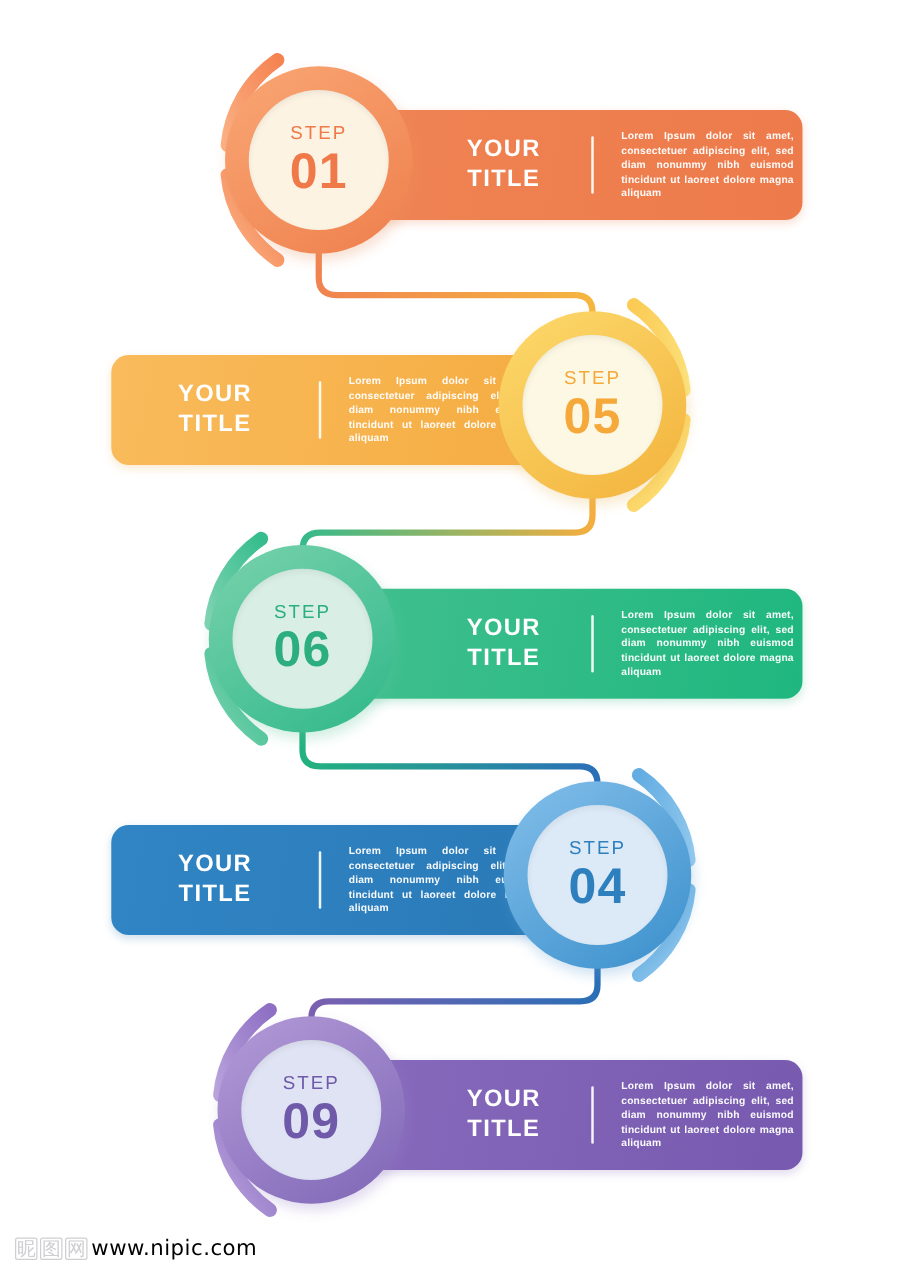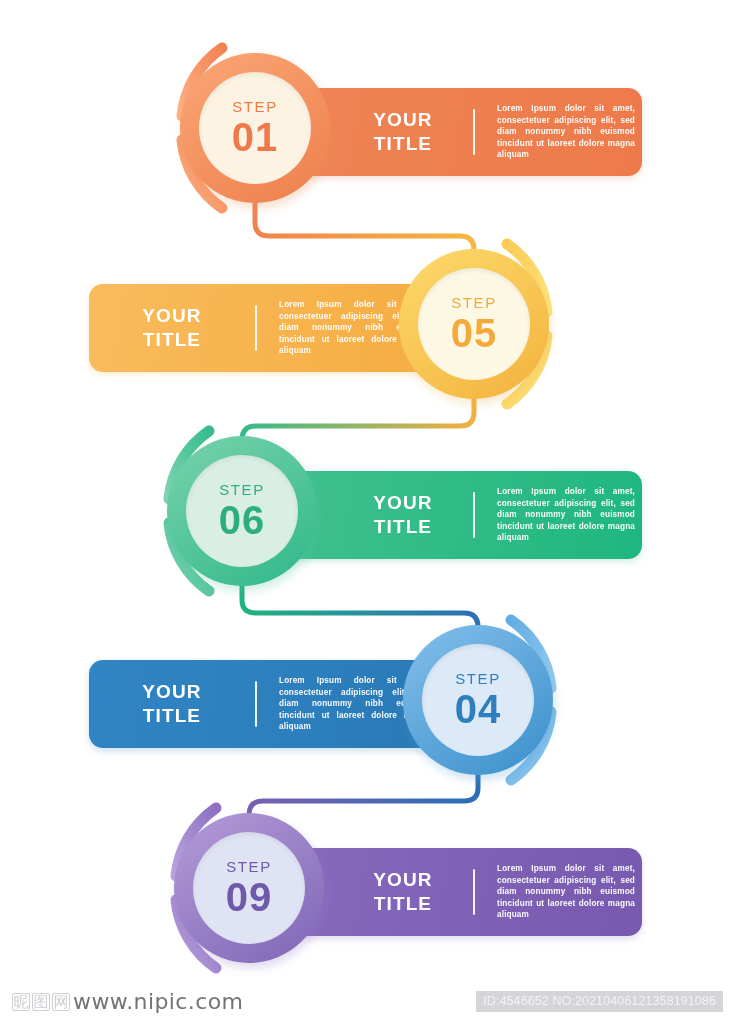--- a/index.html
+++ b/index.html
@@ -100,21 +100,21 @@
   .wm-cjk span{
     display:inline-block;
     font-size:15px;line-height:16px;
     width:16px;height:16px;text-align:center;
     border:1px solid #cfcfd3;border-radius:2px;
     color:#cfcfd3;
     font-family:"DejaVu Sans",sans-serif;
     overflow:hidden;
   }
   .wm-url{
-    font-size:22px;letter-spacing:.4px;color:#737373;
+    font-size:17px;letter-spacing:.4px;color:#000000;
     font-family:"DejaVu Sans",sans-serif;
   }
   .wm-id{
     position:absolute;right:8px;top:13px;
     background:#d5d5d8;color:#f3f3f5;
     font-size:12.5px;letter-spacing:.1px;
     padding:3px 7px 4px 7px;
     font-family:"Liberation Sans",sans-serif;
   }
 </style>
@@ -287,16 +287,15 @@
 
   <div class="wm">
     <div class="wm-logo">
       <div class="wm-cjk">
         <span>昵</span>
         <span>图</span>
         <span>网</span>
       </div>
       <div class="wm-url">www.nipic.com</div>
     </div>
-    <div class="wm-id">ID:4546652 NO:20210406121358191086</div>
   </div>
 
 </div>
 
 </body></html>

